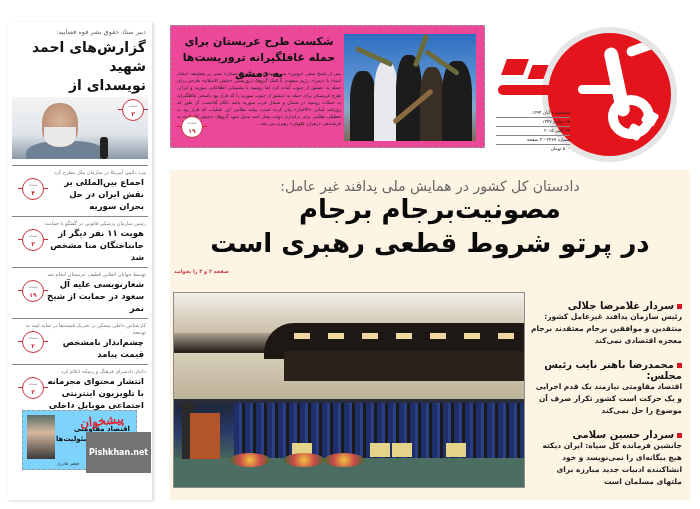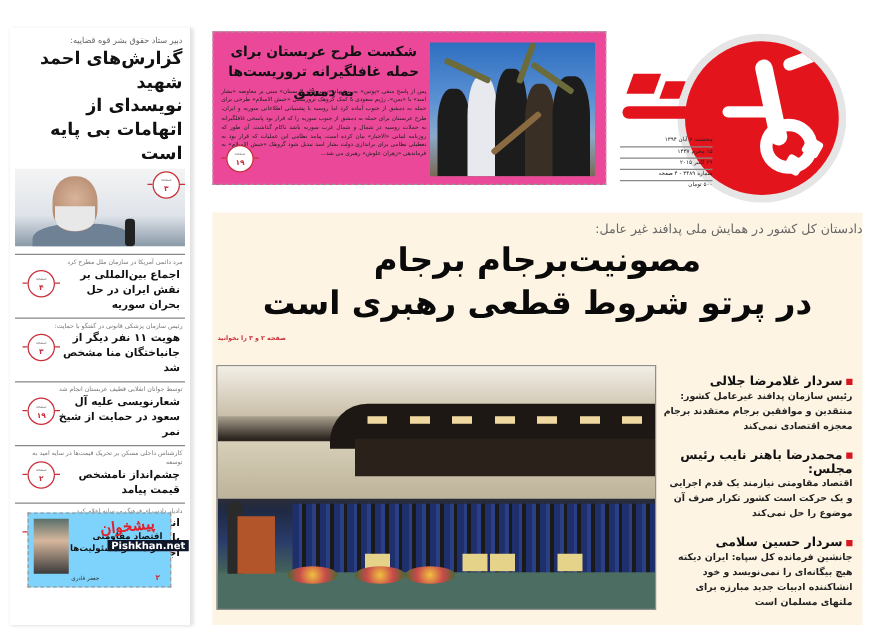--- a/index.html
+++ b/index.html
@@ -53,21 +53,21 @@
   .lc-box .t2 { position: absolute; right: 6px; top: 24px; font-size: 7px; font-weight: bold; }
   .lc-box .auth { position: absolute; left: 34px; bottom: 3px; font-size: 4.5px; color: #333; }
   .lc-box .pg { position: absolute; right: 8px; bottom: 3px; font-size: 6px; color: #c9303a; font-weight: bold; }
 
   .watermark {
     position: absolute; left: 80px; top: 414px; font-size: 12px; font-weight: bold; color: #e0202a;
     transform: rotate(-6deg); font-family: "DejaVu Serif", serif;
   }
   .watermark-url {
     position: absolute; left: 86px; top: 432px; font-size: 8px; font-weight: bold; color: #fff;
-    background: #0f172a; padding: 0 3px; font-family: "DejaVu Sans", sans-serif; direction: ltr;
+    background: #737373; padding: 16px 3px; font-family: "DejaVu Sans", sans-serif; direction: ltr;
   }
 
   
   .top-box {
     position: absolute; left: 170px; top: 25px; width: 315px; height: 123px;
     border: 1px dashed #999; background: #ec4899;
   }
   .tb-photo {
     position: absolute; right: 8px; top: 8px; width: 132px; height: 107px;
     background: linear-gradient(180deg, #2f6fc0 0%, #5d93d4 45%, #8aa9c9 70%, #7a6a55 100%);
@@ -87,21 +87,21 @@
   .logo-wedge1 { position: absolute; left: 14px; top: 34px; width: 22px; height: 16px; background: #e4141c; transform: skew(-20deg); }
   .logo-wedge2 { position: absolute; left: 40px; top: 40px; width: 16px; height: 14px; background: #e4141c; transform: skew(-20deg); }
   .logo-bar-red { position: absolute; left: 8px; top: 50px; width: 60px; height: 8px; background: #e4141c; }
 
   .dateline { position: absolute; left: 6px; top: 84px; width: 74px; font-size: 4.5px; line-height: 8px; color: #222; text-align: right; }
   .dateline div { border-bottom: 1px solid #888; }
   .dateline div:last-child { border-bottom: none; }
 
   
   .main-area { position: absolute; left: 170px; top: 170px; width: 520px; height: 330px; background: #fdf4e4; }
-  .kicker { position: absolute; left: 0; right: 0; top: 8px; text-align: right; font-size: 10px; color: #666; }
+  .kicker { position: absolute; left: 0; right: 0; top: 8px; text-align: center; font-size: 14px; color: #666; }
   .main-h1 { position: absolute; left: 0; right: 0; top: 22px; text-align: center; font-size: 26px; font-weight: bold; line-height: 34px; color: #0a0a0a; }
   .main-h2 { position: absolute; left: 0; right: 0; top: 56px; text-align: center; font-size: 26px; font-weight: bold; line-height: 34px; color: #0a0a0a; }
   .see-pages { position: absolute; left: 4px; top: 98px; font-size: 5px; color: #c9303a; font-weight: bold; }
 
   .main-photo {
     position: absolute; left: 3px; top: 122px; width: 352px; height: 196px; overflow: hidden;
     background: linear-gradient(180deg, #e9e2d4 0%, #cfc5b0 18%, #2b241f 30%, #3a2f29 48%, #1f2a44 60%, #2a3b6a 72%, #476658 86%, #5a786b 100%);
     border: 1px solid #8e8e8e;
   }
   .mp-ceiling { position: absolute; left: 0; top: 0; width: 100%; height: 40px; background: linear-gradient(180deg, #f2eee6 0%, #c9bea8 100%); }
@@ -172,21 +172,20 @@
       <span class="pb-lbl">صفحه</span>
       <span>۱۹</span>
     </div>
   </div>
 
   <div class="left-col">
     <div class="lc-kicker">دبیر ستاد حقوق بشر قوه قضاییه:</div>
     <div class="lc-headline">
       <div>گزارش‌های احمد شهید</div>
       <div>نویسد‌ای از</div>
-      <div>اتهامات بی پایه است</div>
     </div>
     <div class="lc-photo">
       <div class="suit"></div>
       <div class="face"></div>
       <div class="beard"></div>
       <div class="mic"></div>
       <div class="page-badge" style="left:110px;top:2px;">
         <span class="pb-lbl">صفحه</span>
         <span>۳</span>
       </div>

